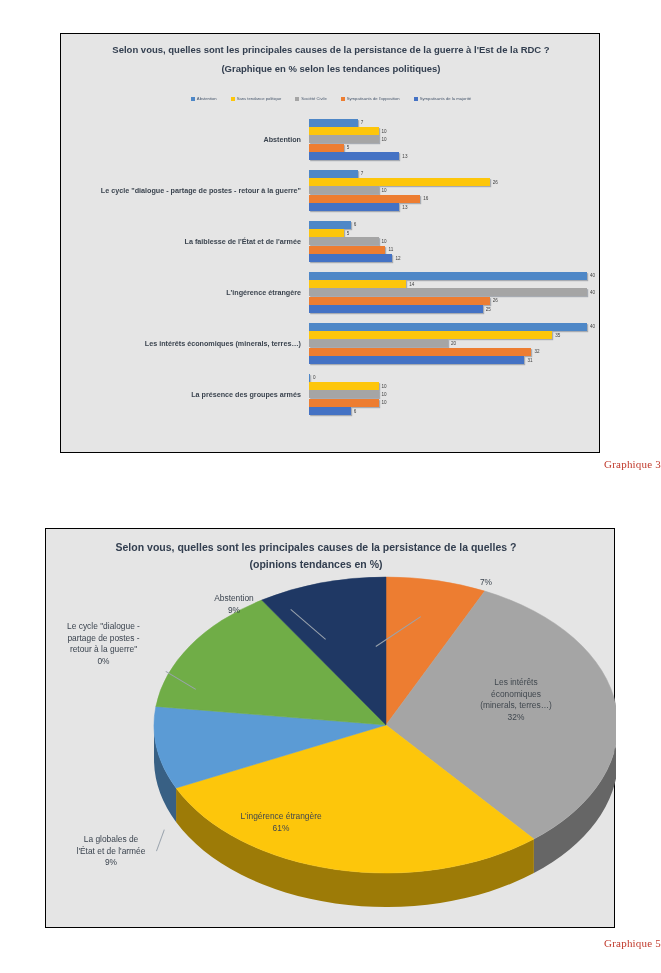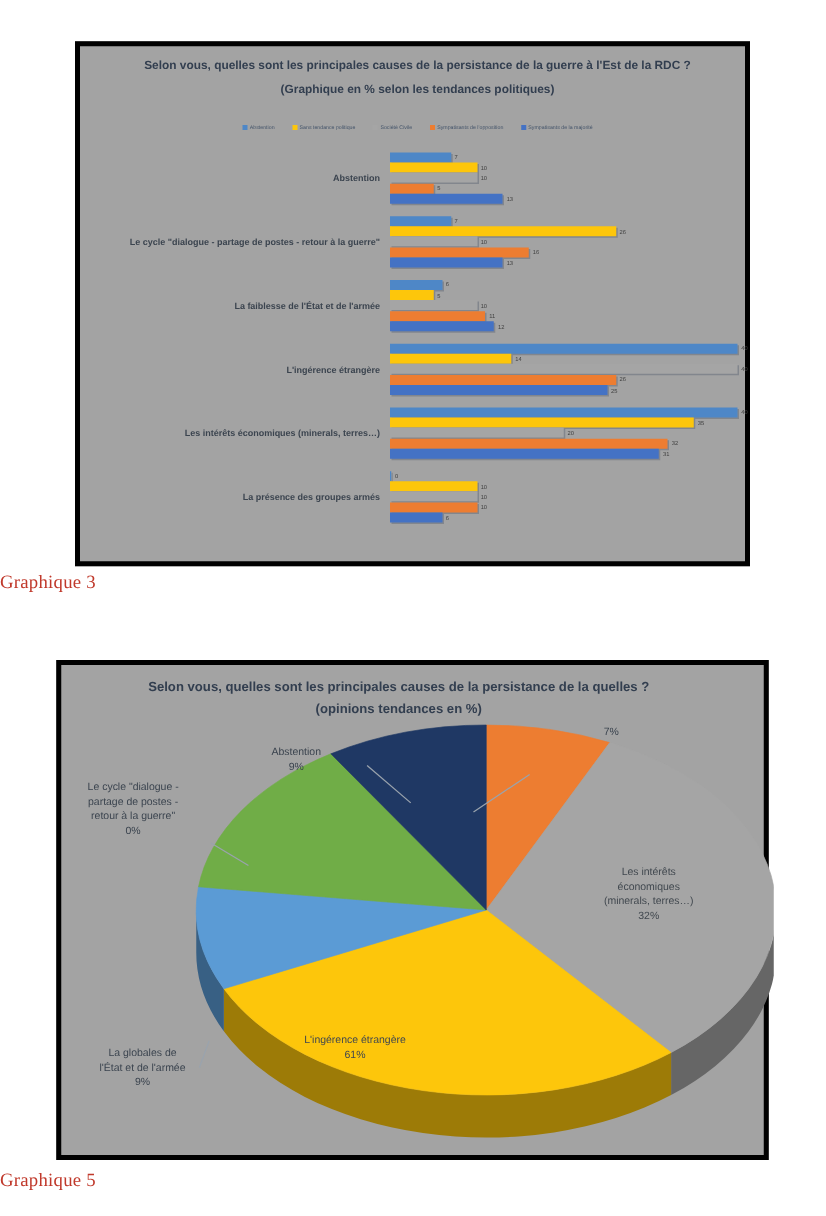--- a/index.html
+++ b/index.html
@@ -6,34 +6,34 @@
   body{
     width:661px;height:973px;background:#ffffff;
     font-family:"Liberation Sans", sans-serif;
     -webkit-font-smoothing:antialiased;
   }
   .page{position:relative;width:661px;height:973px;overflow:hidden;}
 
   
   .panel{
     position:absolute;
-    background:#a3a3a3;
-    border:4px solid #000000;
+    background:#e5e5e5;
+    border:1px solid #000000;
     box-sizing:border-box;
   }
   #panel-bar{left:60px;top:33px;width:540px;height:420px;}
   #panel-pie{left:45px;top:528px;width:570px;height:400px;}
 
   .caption{
     position:absolute;
     width:100%;
-    text-align:left;
+    text-align:right;
     color:#c0392b;
     font-family:"Liberation Serif", serif;
-    font-size:15px;
+    font-size:11px;
     letter-spacing:.2px;
   }
   #cap3{left:0;top:458px;}
   #cap4{left:0;top:937px;}
 
   
   .bar-title{
     position:absolute;left:20px;top:9px;width:500px;
     text-align:center;
     font-size:9.5px;font-weight:bold;color:#323e4f;
@@ -83,21 +83,21 @@
     font-size:10.5px;font-weight:bold;color:#323e4f;
     line-height:17px;
   }
   .pie-stage{position:absolute;left:0;top:0;width:570px;height:400px;}
 
   .pie-label{
     position:absolute;
     font-size:8.4px;color:#3b444f;line-height:11.5px;
     text-align:center;white-space:pre-line;
   }
-  .pie-label.inside{color:#41484f;margin-top:12px;}
+  .pie-label.inside{color:#41484f;}
 
   .leader{position:absolute;background:#9aa3ad;height:1px;transform-origin:0 0;}
 
   svg{display:block;}
 </style>
 </head>
 <body>
 
 <div class="page">
 

